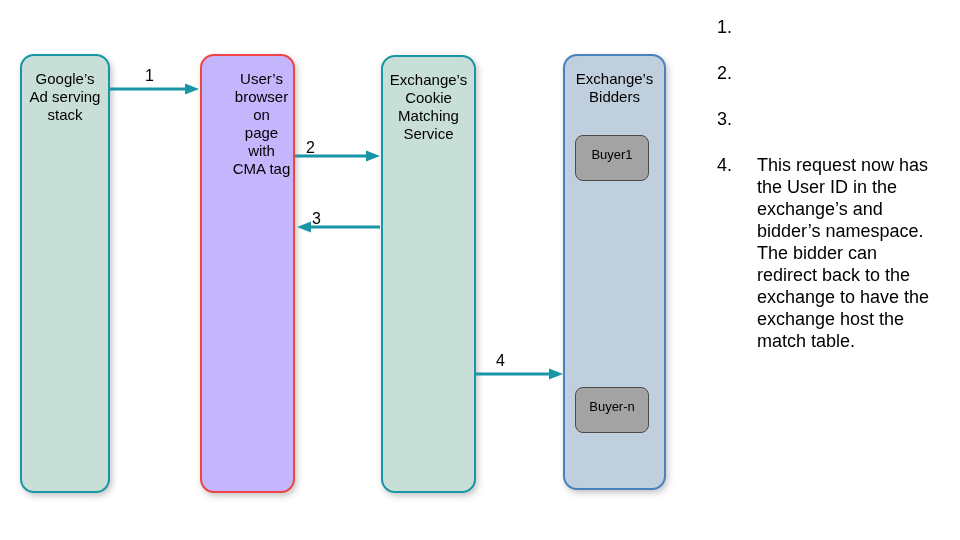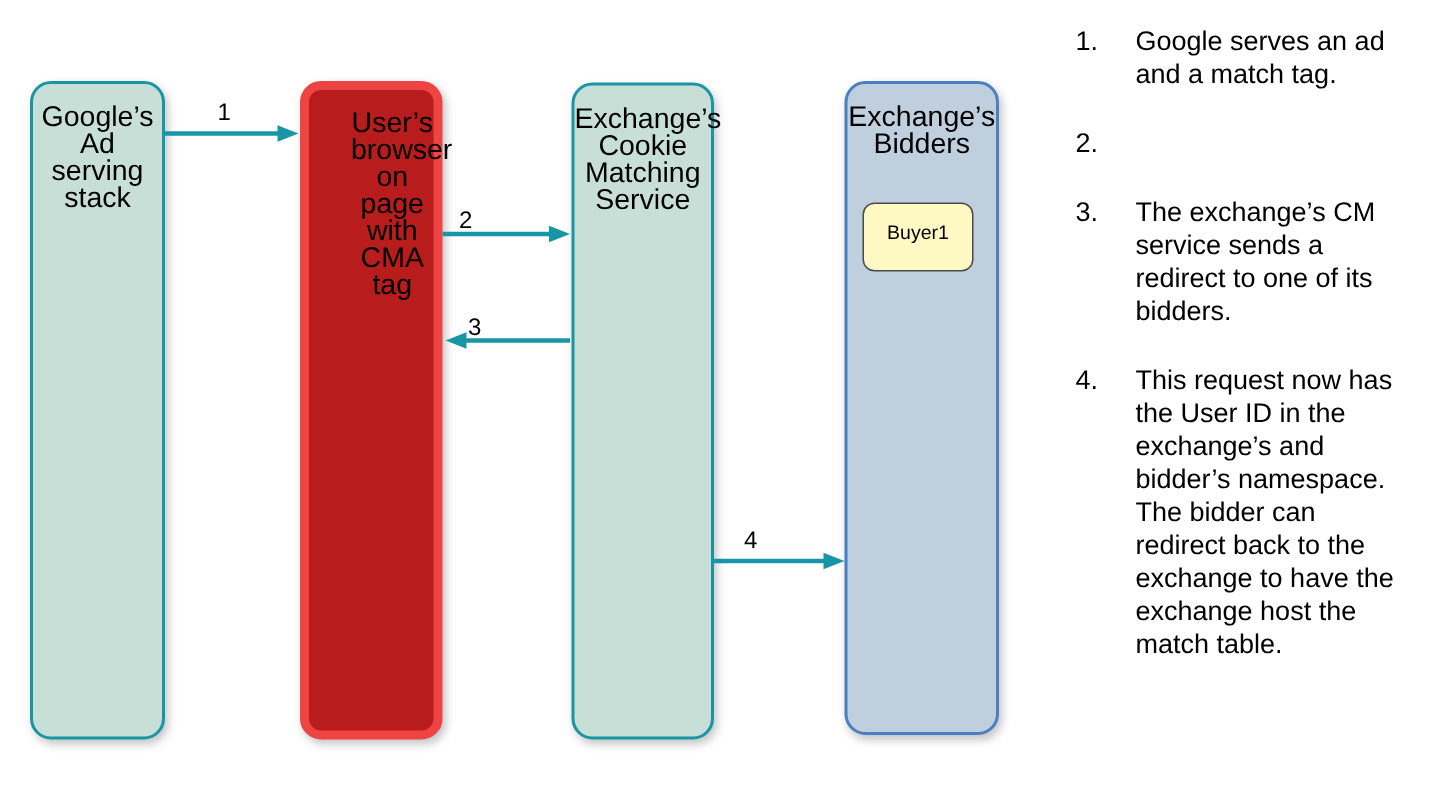--- a/index.html
+++ b/index.html
@@ -12,36 +12,36 @@
     font-family: "Liberation Sans", sans-serif;
     color: #000000;
   }
   .node {
     position: absolute;
     border-radius: 14px;
     box-sizing: border-box;
     box-shadow: 2px 3px 6px rgba(90,90,90,0.35);
   }
   .node-green  { background: #c8dfd7; border: 2px solid #1896a6; }
-  .node-bluet  { background: #b91c1c; border: 6px solid #ef4444; padding-left: 28px; }
+  .node-bluet  { background: #c4b5fd; border: 2px solid #ef4444; padding-left: 28px; }
   .node-blue   { background: #c0cfde; border: 2px solid #4a7fc1; }
   .node-label {
     padding-top: 14px;
     text-align: center;
-    font-size: 19px;
+    font-size: 15px;
     line-height: 18px;
     white-space: pre-line;
   }
   .buyer {
     position: absolute;
     left: 10px;
     width: 74px;
     height: 46px;
     box-sizing: border-box;
-    background: #fef9c3;
+    background: #a3a3a3;
     border: 1px solid #4a4a4a;
     border-radius: 8px;
     text-align: center;
     font-size: 13px;
     padding-top: 11px;
   }
   .arrows {
     position: absolute;
     left: 0; top: 0;
     pointer-events: none;
@@ -91,20 +91,21 @@
     <div class="node-label">Exchange’s
 Cookie
 Matching
 Service</div>
   </div>
 
   <div class="node node-blue" style="left:563px; top:54px; width:103px; height:436px">
     <div class="node-label">Exchange’s
 Bidders</div>
     <div class="buyer" style="top:79px">Buyer1</div>
+    <div class="buyer" style="top:331px">Buyer-n</div>
   </div>
 
   <svg class="arrows" width="960" height="540">
     <g>
       <line x1="110" y1="89" x2="186" y2="89"></line>
       <polygon points="185,83.5 199,89 185,94.5"></polygon>
     </g>
     <g>
       <line x1="295" y1="156" x2="367" y2="156"></line>
       <polygon points="366,150.5 380,156 366,161.5"></polygon>
@@ -120,32 +121,26 @@
   </svg>
 
   <span class="arrow-num" style="left:145px; top:68px">1</span>
   <span class="arrow-num" style="left:306px; top:140px">2</span>
   <span class="arrow-num" style="left:312px; top:211px">3</span>
   <span class="arrow-num" style="left:496px; top:353px">4</span>
 
   <div class="steps">
     <div class="step">
       <div class="step-num">1.</div>
-      <div class="step-text">Google serves an ad
-and a match tag.</div>
     </div>
     <div class="step">
       <div class="step-num">2.</div>
     </div>
     <div class="step">
       <div class="step-num">3.</div>
-      <div class="step-text">The exchange’s CM
-service sends a
-redirect to one of its
-bidders.</div>
     </div>
     <div class="step">
       <div class="step-num">4.</div>
       <div class="step-text">This request now has
 the User ID in the
 exchange’s and
 bidder’s namespace.
 The bidder can
 redirect back to the
 exchange to have the

